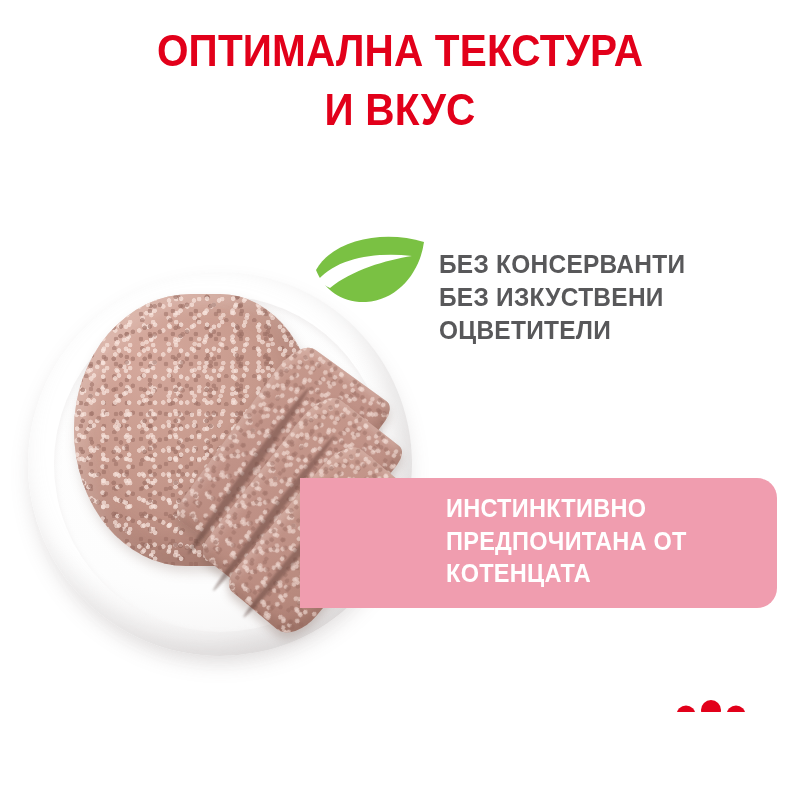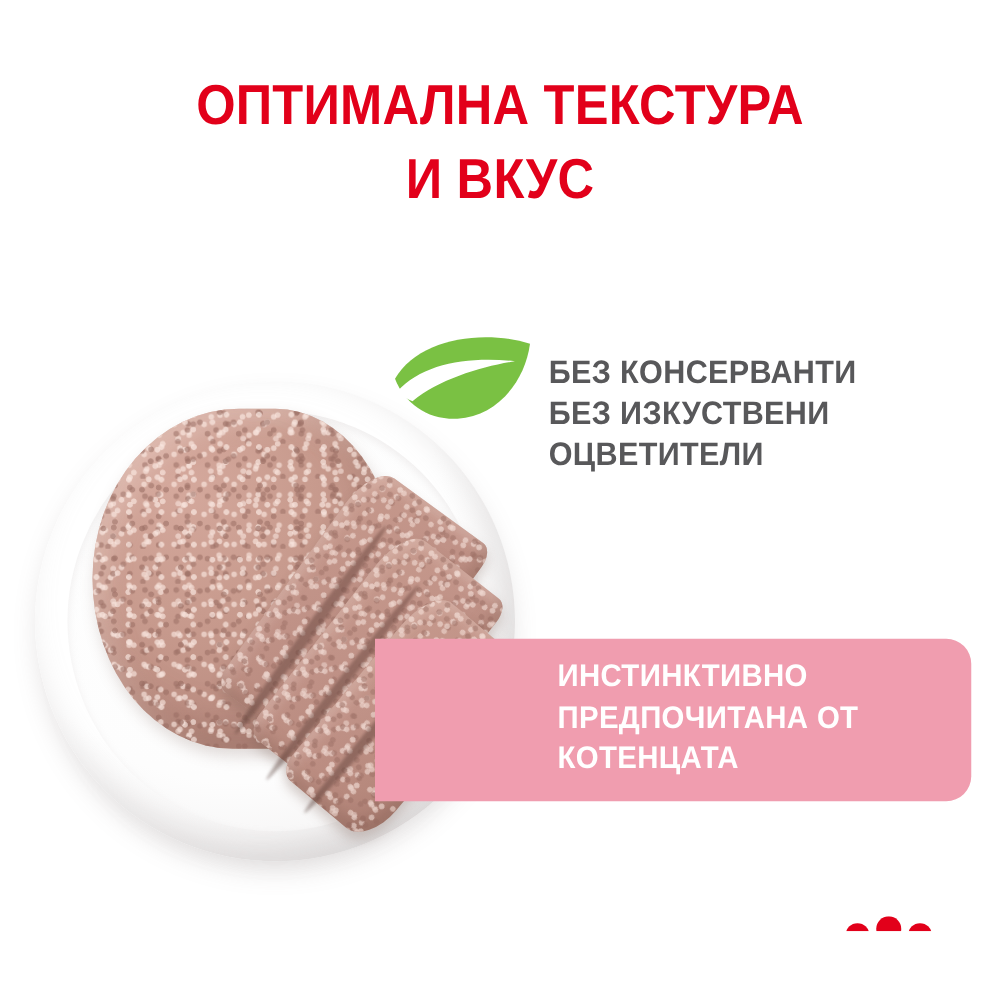--- a/index.html
+++ b/index.html
@@ -10,21 +10,20 @@
   }
   body {
     font-family: "Liberation Sans", "DejaVu Sans", sans-serif;
   }
   #page {
     position: relative;
     width: 800px;
     height: 712px;
     background: #ffffff;
     overflow: hidden;
-    margin-top: 33px;
   }
 
   
   .headline {
     position: absolute;
     left: 0;
     top: 22px;
     width: 800px;
     text-align: center;
     color: #E2001A;

